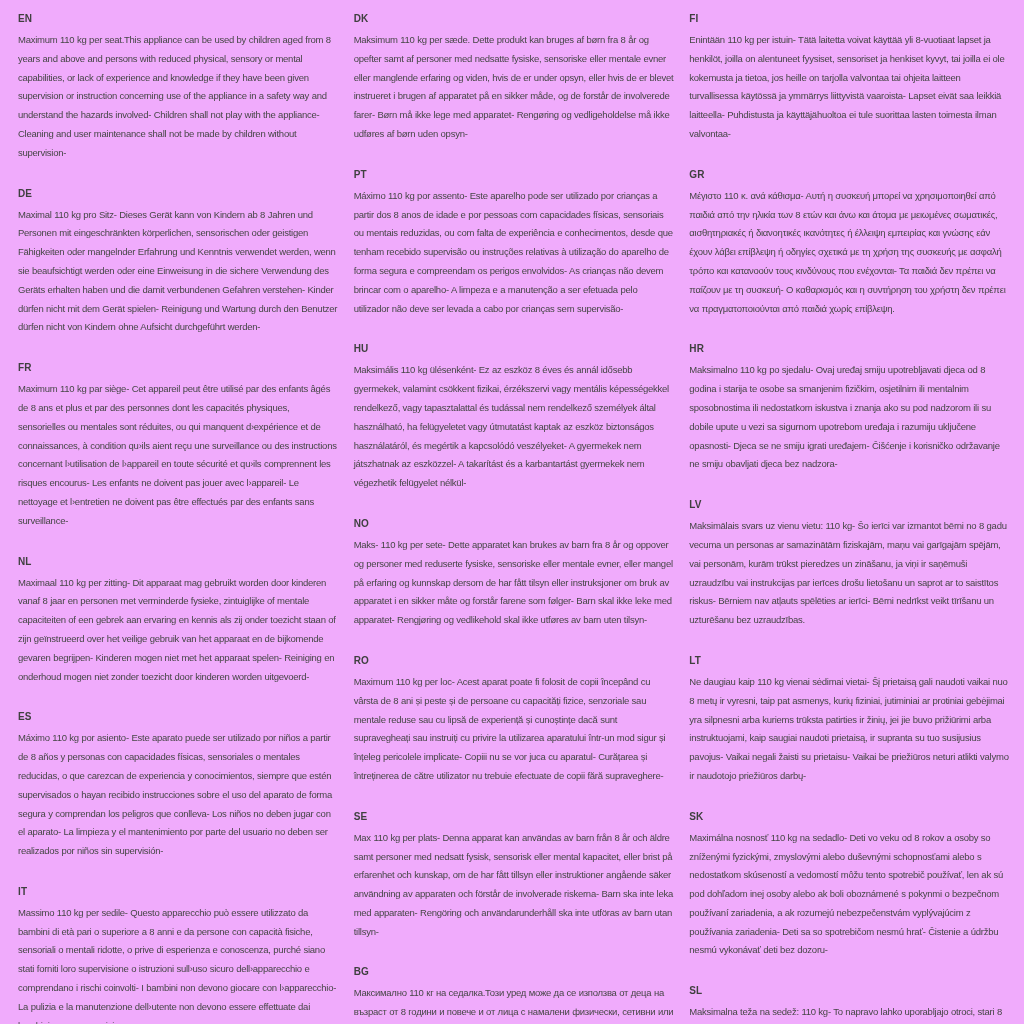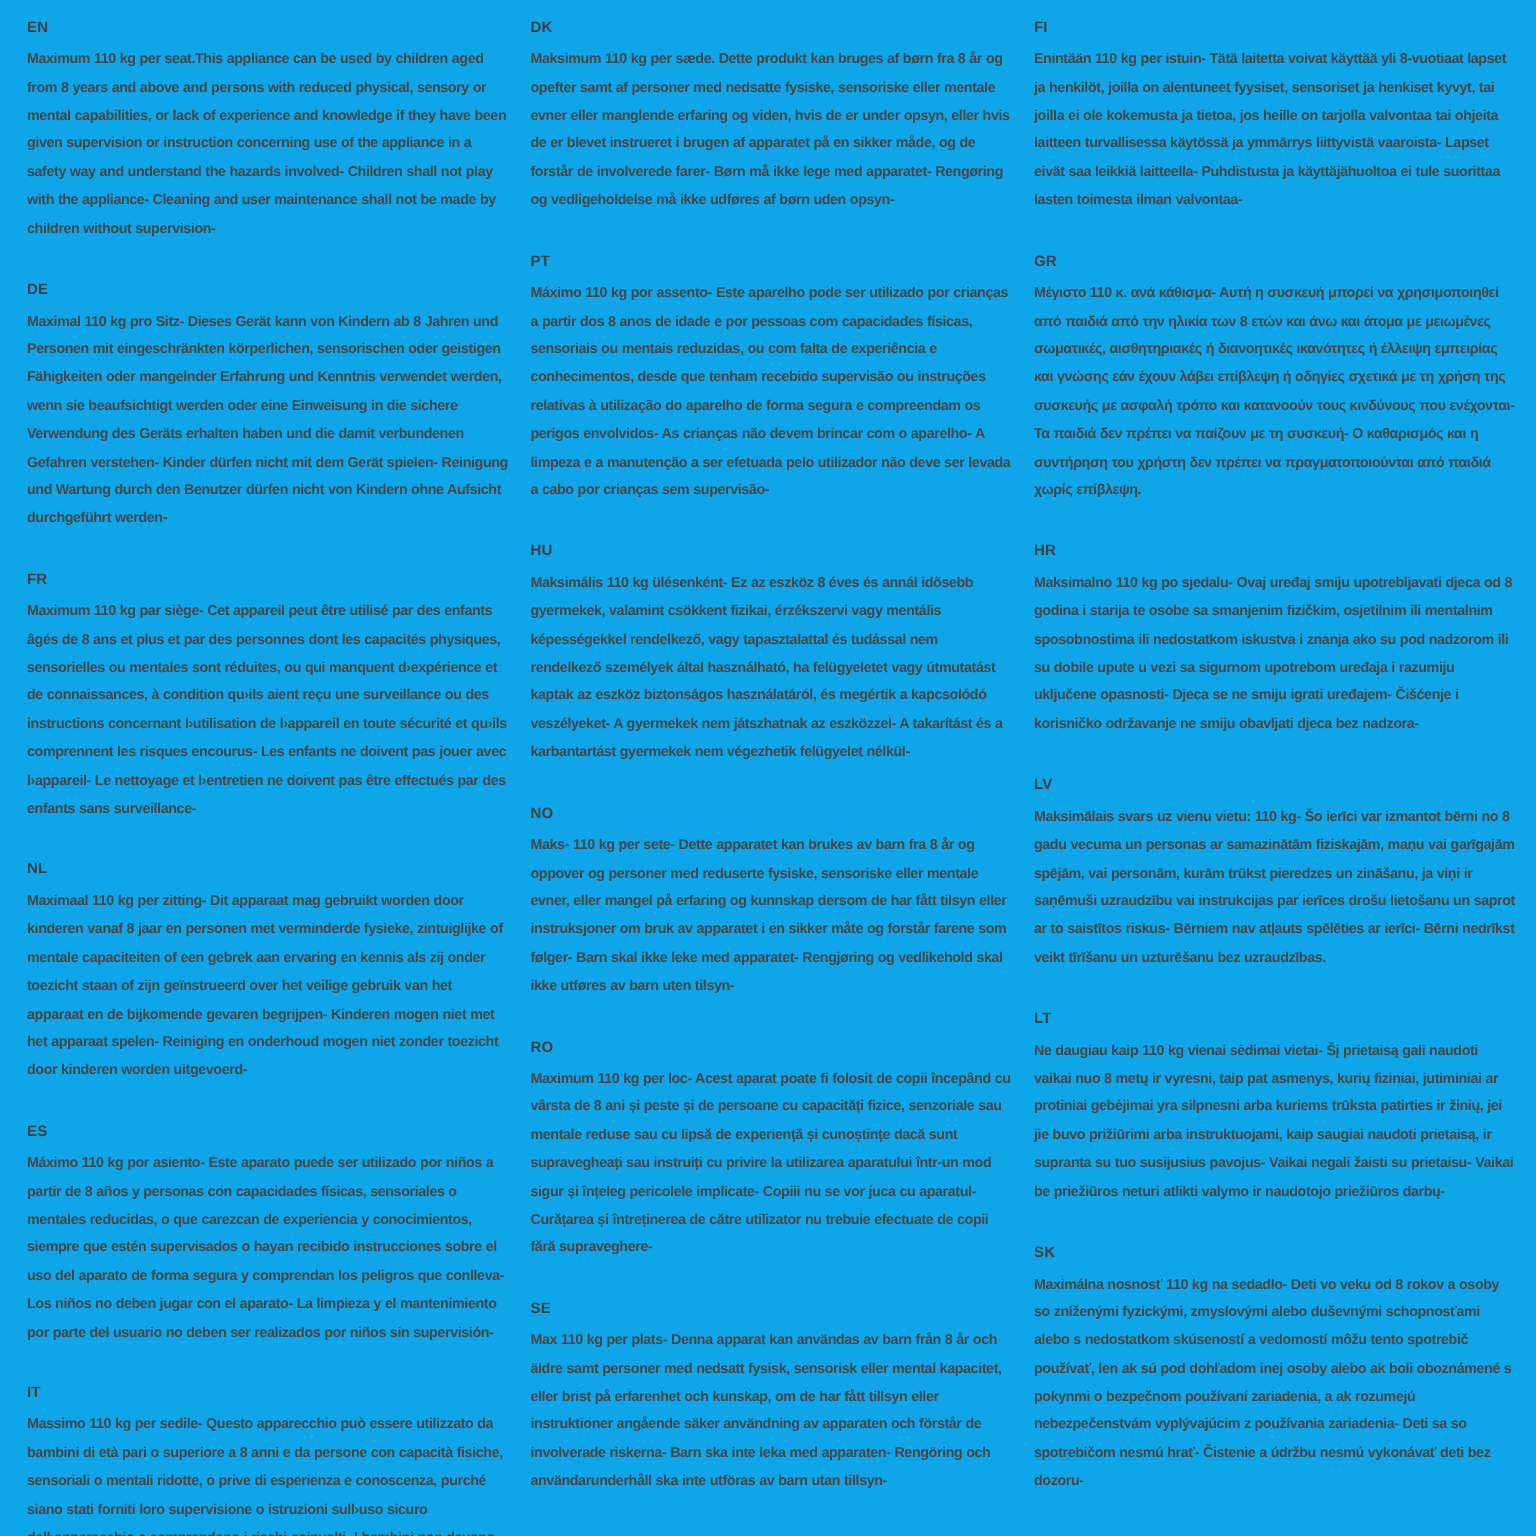--- a/index.html
+++ b/index.html
@@ -4,21 +4,21 @@
 <style>
   * { margin: 0; padding: 0; box-sizing: border-box; }
   html, body {
     width: 1024px;
     background: #ffffff;
     font-family: "Liberation Sans", sans-serif;
   }
   .page {
     width: 1024px;
     height: 1024px;
-    background: #0ea5e9;
+    background: #f0abfc;
     padding: 13px 14px 22px 18px;
     overflow: hidden;
   }
   .columns {
     display: grid;
     grid-template-columns: 1fr 1fr 1fr;
     column-gap: 15px;
   }
   .lang-section {
     margin-bottom: 25px;
@@ -30,21 +30,20 @@
     letter-spacing: 0.1px;
     margin-bottom: 7px;
   }
   .lang-text {
     font-size: 9.5px;
     letter-spacing: -0.25px;
     line-height: 18.8px;
     color: #464646;
     text-align: left;
     word-spacing: 0.2px;
-    font-weight: bold;
   }
 </style>
 </head>
 <body>
 
 <div class="page">
   <div class="columns">
 
     <div class="col">
       <section class="lang-section">

